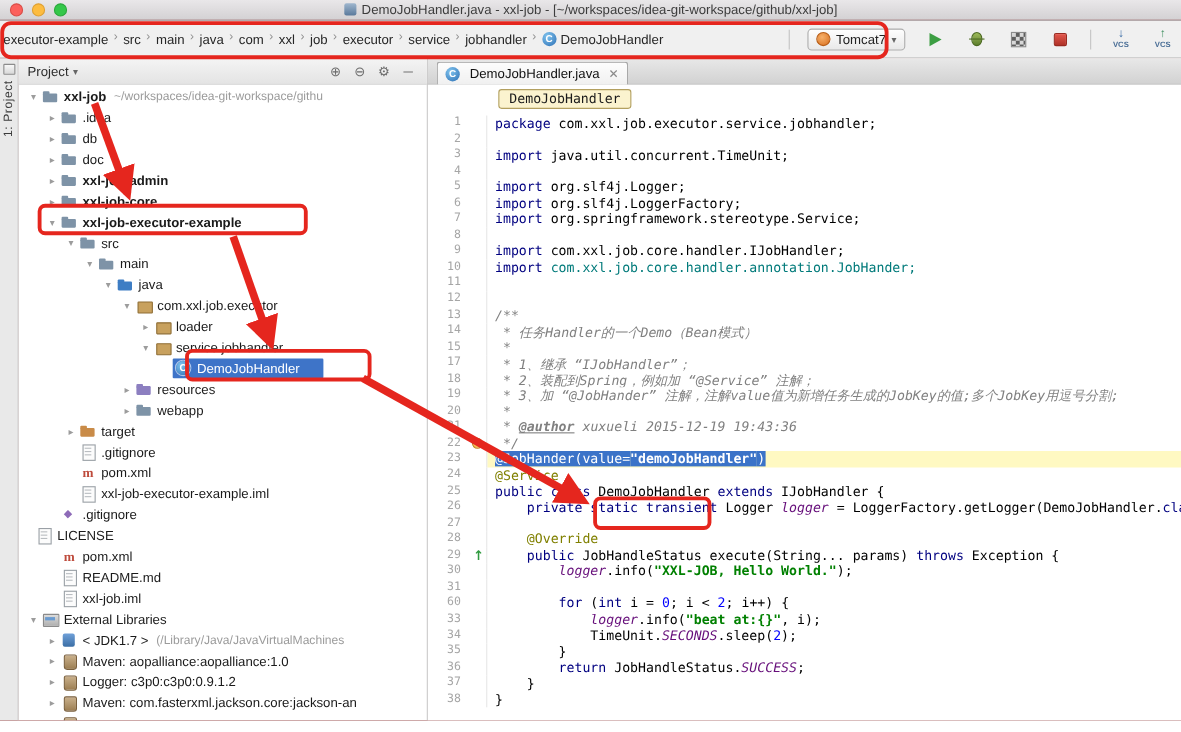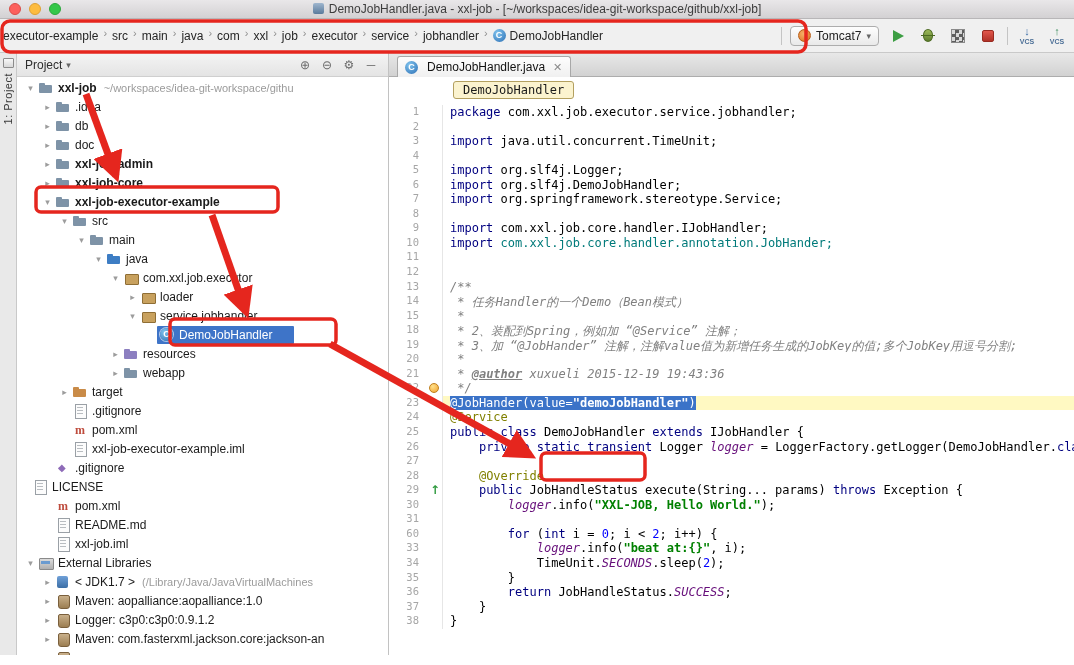--- a/index.html
+++ b/index.html
@@ -14,21 +14,21 @@
 .light.yellow{background:#FDBC40;border:1px solid #DFA134}
 .light.green{background:#34C749;border:1px solid #2CA83D}
 .win-title{position:absolute;left:0;right:0;text-align:center;font-size:12px;color:#3C3C3C;white-space:nowrap}
 .win-ico{display:inline-block;width:11px;height:11px;background:linear-gradient(#9FB6CE,#5A7A9C);border-radius:2px;vertical-align:-1px;margin-right:5px}
 
 .navbar{height:34px;flex:none;background:#F0F0F0;border-bottom:1px solid #C9C9C9;display:flex;align-items:center;padding:0 6px 0 2px;overflow:hidden}
 .crumbs{display:flex;align-items:flex-start;white-space:nowrap;overflow:hidden;flex:1;min-width:0}
 .crumb{display:flex;align-items:center;font-size:12px;color:#262626;padding:2px 1px}
 .crumb-sep{color:#8E8E8E;font-size:11px;margin:0 4px}
 .mini-class{display:inline-block;width:13px;height:13px;border-radius:50%;background:radial-gradient(circle at 35% 30%,#7FC3EE,#2D6FB4);color:#fff;font:bold 9px/13px "Liberation Sans",sans-serif;text-align:center;margin-right:4px;flex:none}
-.run-cluster{display:flex;align-items:center;gap:8px;flex:none;margin-left:8px}
+.run-cluster{display:flex;align-items:center;gap:16px;flex:none;margin-left:8px}
 .combo{display:flex;align-items:center;gap:5px;border:1px solid #ADADAD;border-radius:4px;background:linear-gradient(#FEFEFE,#E9E9E9);padding:2px 7px;font-size:12px;color:#222}
 .tomcat-ico{width:13px;height:13px;border-radius:50%;background:radial-gradient(circle at 40% 35%,#F6B06A,#D96F1E);border:1px solid #B85E17;flex:none}
 .caret{font-size:9px;color:#666}
 .tbtn{width:22px;height:22px;display:flex;align-items:center;justify-content:center}
 .play-ico{width:0;height:0;border-left:11px solid #3C9E43;border-top:6.5px solid transparent;border-bottom:6.5px solid transparent}
 .bug-ico{width:10px;height:13px;border-radius:50%/45%;background:linear-gradient(#9DBA59,#5E7F2E);border:1px solid #4C6A22;position:relative}
 .bug-ico::before{content:"";position:absolute;left:-3px;right:-3px;top:5px;height:1px;background:#4C6A22}
 .cover-ico{width:14px;height:14px;background:repeating-conic-gradient(#5E5E5E 0 25%,#D8D8D8 0 50%) 0 0/7px 7px;border:1px solid #8A8A8A}
 .stop-ico{width:12px;height:12px;background:linear-gradient(#E2574C,#B03228);border-radius:2px;border:1px solid #992A21}
 .vcs-btn{display:flex;flex-direction:column;align-items:center;font-size:7px;font-weight:bold;color:#4A6E96;line-height:1;gap:1px}
@@ -403,21 +403,21 @@
             <span class="cc"></span>
           </div>
           <div class="cl">
             <span class="ln">5</span>
             <span class="gi"></span>
             <span class="cc"><span class="tk-kw">import </span><span class="tk-pln">org.slf4j.Logger;</span></span>
           </div>
           <div class="cl">
             <span class="ln">6</span>
             <span class="gi"></span>
-            <span class="cc"><span class="tk-kw">import </span><span class="tk-pln">org.slf4j.DemoJobHandler;</span></span>
+            <span class="cc"><span class="tk-kw">import </span><span class="tk-pln">org.slf4j.LoggerFactory;</span></span>
           </div>
           <div class="cl">
             <span class="ln">7</span>
             <span class="gi"></span>
             <span class="cc"><span class="tk-kw">import </span><span class="tk-pln">org.springframework.stereotype.Service;</span></span>
           </div>
           <div class="cl">
             <span class="ln">8</span>
             <span class="gi"></span>
             <span class="cc"></span>
@@ -449,20 +449,25 @@
           </div>
           <div class="cl">
             <span class="ln">14</span>
             <span class="gi"></span>
             <span class="cc"><span class="tk-cmt"> * 任务Handler的一个Demo（Bean模式）</span></span>
           </div>
           <div class="cl">
             <span class="ln">15</span>
             <span class="gi"></span>
             <span class="cc"><span class="tk-cmt"> *</span></span>
+          </div>
+          <div class="cl">
+            <span class="ln">17</span>
+            <span class="gi"></span>
+            <span class="cc"><span class="tk-cmt"> * 1、继承 “IJobHandler”；</span></span>
           </div>
           <div class="cl">
             <span class="ln">18</span>
             <span class="gi"></span>
             <span class="cc"><span class="tk-cmt"> * 2、装配到Spring，例如加 “@Service” 注解；</span></span>
           </div>
           <div class="cl">
             <span class="ln">19</span>
             <span class="gi"></span>
             <span class="cc"><span class="tk-cmt"> * 3、加 “@JobHander” 注解，注解value值为新增任务生成的JobKey的值;多个JobKey用逗号分割;</span></span>

